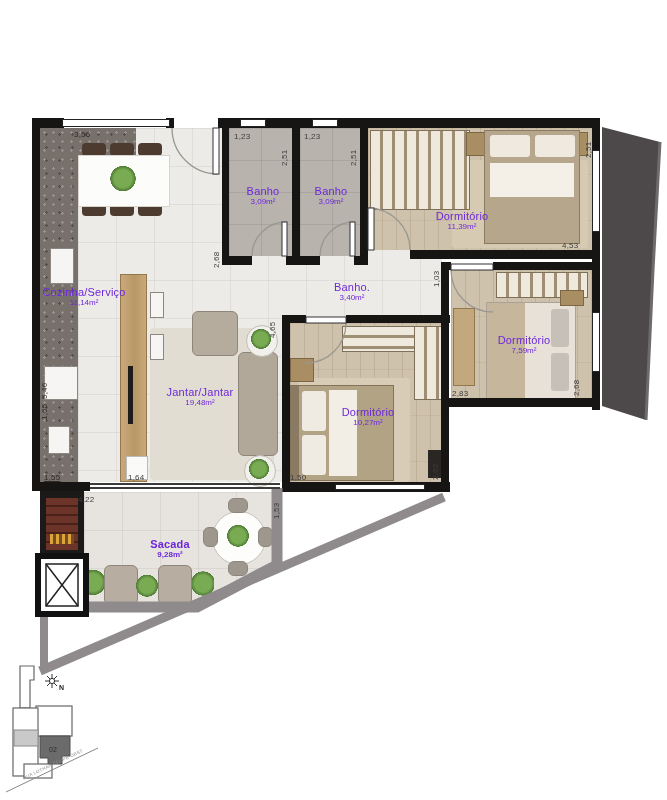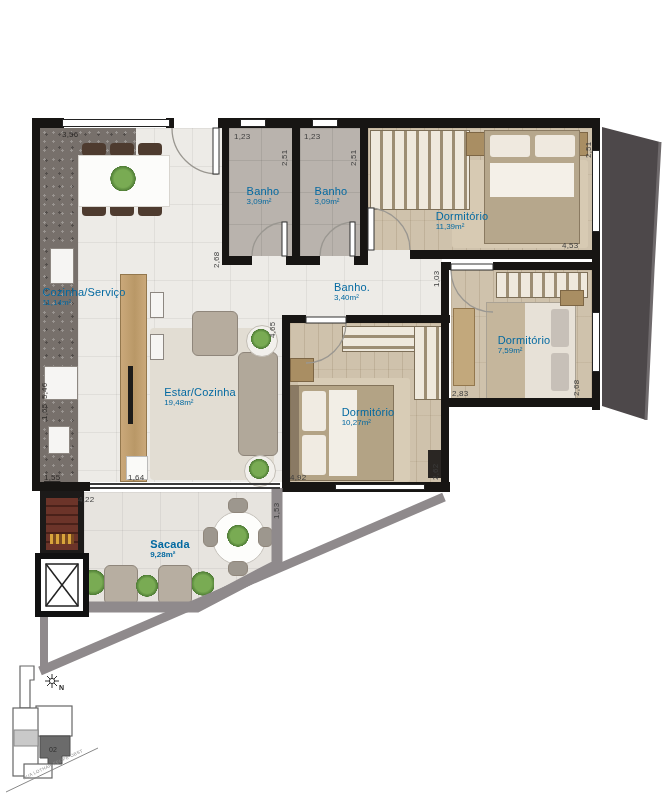--- a/index.html
+++ b/index.html
@@ -25,21 +25,21 @@
         background-size:9px 9px,13px 13px;}
   .wall{background:#171513;}
   .window{background:#fff;border:1px solid #232323;box-sizing:border-box;}
   .appl{background:#f6f5f3;border:1px solid #8d8781;box-sizing:border-box;}
   .chair{background:#4e3b2f;border-radius:4px;}
   .stripesV{background:repeating-linear-gradient(90deg,#efe9dd 0 9px,#9d8e74 9px 12px);border:1px solid #7d6f58;box-sizing:border-box;}
   .stripesH{background:repeating-linear-gradient(180deg,#efe9dd 0 8px,#9d8e74 8px 11px);border:1px solid #7d6f58;box-sizing:border-box;}
   .soft{border-radius:6px;border:1px solid #8f867b;box-sizing:border-box;}
   .plant{background:radial-gradient(circle at 50% 45%,#79ab53 0 42%,#4f7d35 60%,transparent 62%);}
   
-  .room-label{transform:translate(-50%,-50%);text-align:left;color:#0369a1;line-height:1.05;white-space:nowrap;z-index:9;}
+  .room-label{transform:translate(-50%,-50%);text-align:center;color:#6d28d9;line-height:1.05;white-space:nowrap;z-index:9;}
   .room-label .nm{font-size:11px;letter-spacing:.2px;}
   .room-label .ar{font-size:8px;}
   .dim{font-size:8px;color:#3d3d3d;white-space:nowrap;z-index:9;letter-spacing:.2px;}
   .dim.v{transform:rotate(-90deg);transform-origin:left top;}
   svg{position:absolute;left:0;top:0;z-index:6;pointer-events:none;}
   .z1{z-index:1}.z2{z-index:2}.z3{z-index:3}.z4{z-index:4}.z5{z-index:5}
 </style>
 </head>
 <body>
 
@@ -227,51 +227,51 @@
   </div>
   <div class="abs room-label" style="left:462px;top:221px;">
     <div class="nm">Dormitório</div>
     <div class="ar">11,39m²</div>
   </div>
   <div class="abs room-label" style="left:352px;top:292px;">
     <div class="nm">Banho.</div>
     <div class="ar">3,40m²</div>
   </div>
   <div class="abs room-label" style="left:200px;top:397px;">
-    <div class="nm">Estar/Cozinha</div>
+    <div class="nm">Jantar/Jantar</div>
     <div class="ar">19,48m²</div>
   </div>
   <div class="abs room-label" style="left:368px;top:417px;">
     <div class="nm">Dormitório</div>
     <div class="ar">10,27m²</div>
   </div>
   <div class="abs room-label" style="left:524px;top:345px;">
     <div class="nm">Dormitório</div>
     <div class="ar">7,59m²</div>
   </div>
   <div class="abs room-label" style="left:170px;top:549px;font-weight:bold;">
     <div class="nm">Sacada</div>
     <div class="ar">9,28m²</div>
   </div>
 
-  <div class="abs dim" style="left:46px;top:130px;color:#2e2b29;padding-left:16px;">3,56</div>
+  <div class="abs dim" style="left:58px;top:130px;color:#2e2b29;padding-left:16px;">3,56</div>
   <div class="abs dim" style="left:234px;top:132px;">1,23</div>
   <div class="abs dim" style="left:304px;top:132px;">1,23</div>
   <div class="abs dim v" style="left:280px;top:166px;">2,51</div>
   <div class="abs dim v" style="left:349px;top:166px;">2,51</div>
   <div class="abs dim v" style="left:584px;top:158px;">2,51</div>
   <div class="abs dim v" style="left:212px;top:268px;">2,68</div>
   <div class="abs dim" style="left:562px;top:241px;">4,53</div>
   <div class="abs dim v" style="left:432px;top:287px;">1,03</div>
   <div class="abs dim v" style="left:40px;top:399px;color:#2e2b29;">5,46</div>
   <div class="abs dim v" style="left:40px;top:420px;color:#2e2b29;">1,65</div>
   <div class="abs dim v" style="left:268px;top:338px;">4,65</div>
   <div class="abs dim" style="left:44px;top:473px;color:#2e2b29;text-decoration:underline;">1,55</div>
   <div class="abs dim" style="left:128px;top:473px;">1,64</div>
-  <div class="abs dim" style="left:290px;top:473px;">4,92</div>
+  <div class="abs dim" style="left:290px;top:473px;">1,50</div>
   <div class="abs dim v" style="left:431px;top:480px;">2,62</div>
   <div class="abs dim" style="left:452px;top:389px;text-align:center;">2,83</div>
   <div class="abs dim v" style="left:572px;top:396px;">2,68</div>
   <div class="abs dim" style="left:78px;top:495px;">4,22</div>
   <div class="abs dim v" style="left:272px;top:519px;">1,53</div>
 
   <div class="abs" style="left:49px;top:746px;font-size:7px;color:#2f2f2f;z-index:9;">02</div>
   <div class="abs" style="left:59px;top:684px;font-size:7px;font-weight:bold;color:#222;z-index:9;">N</div>
   <div class="abs" style="left:22px;top:776px;font-size:4.5px;color:#8a8a8a;transform:rotate(-25deg);transform-origin:left top;z-index:9;letter-spacing:.3px;">RUA LOTHAR FELIPE OBST</div>
 

